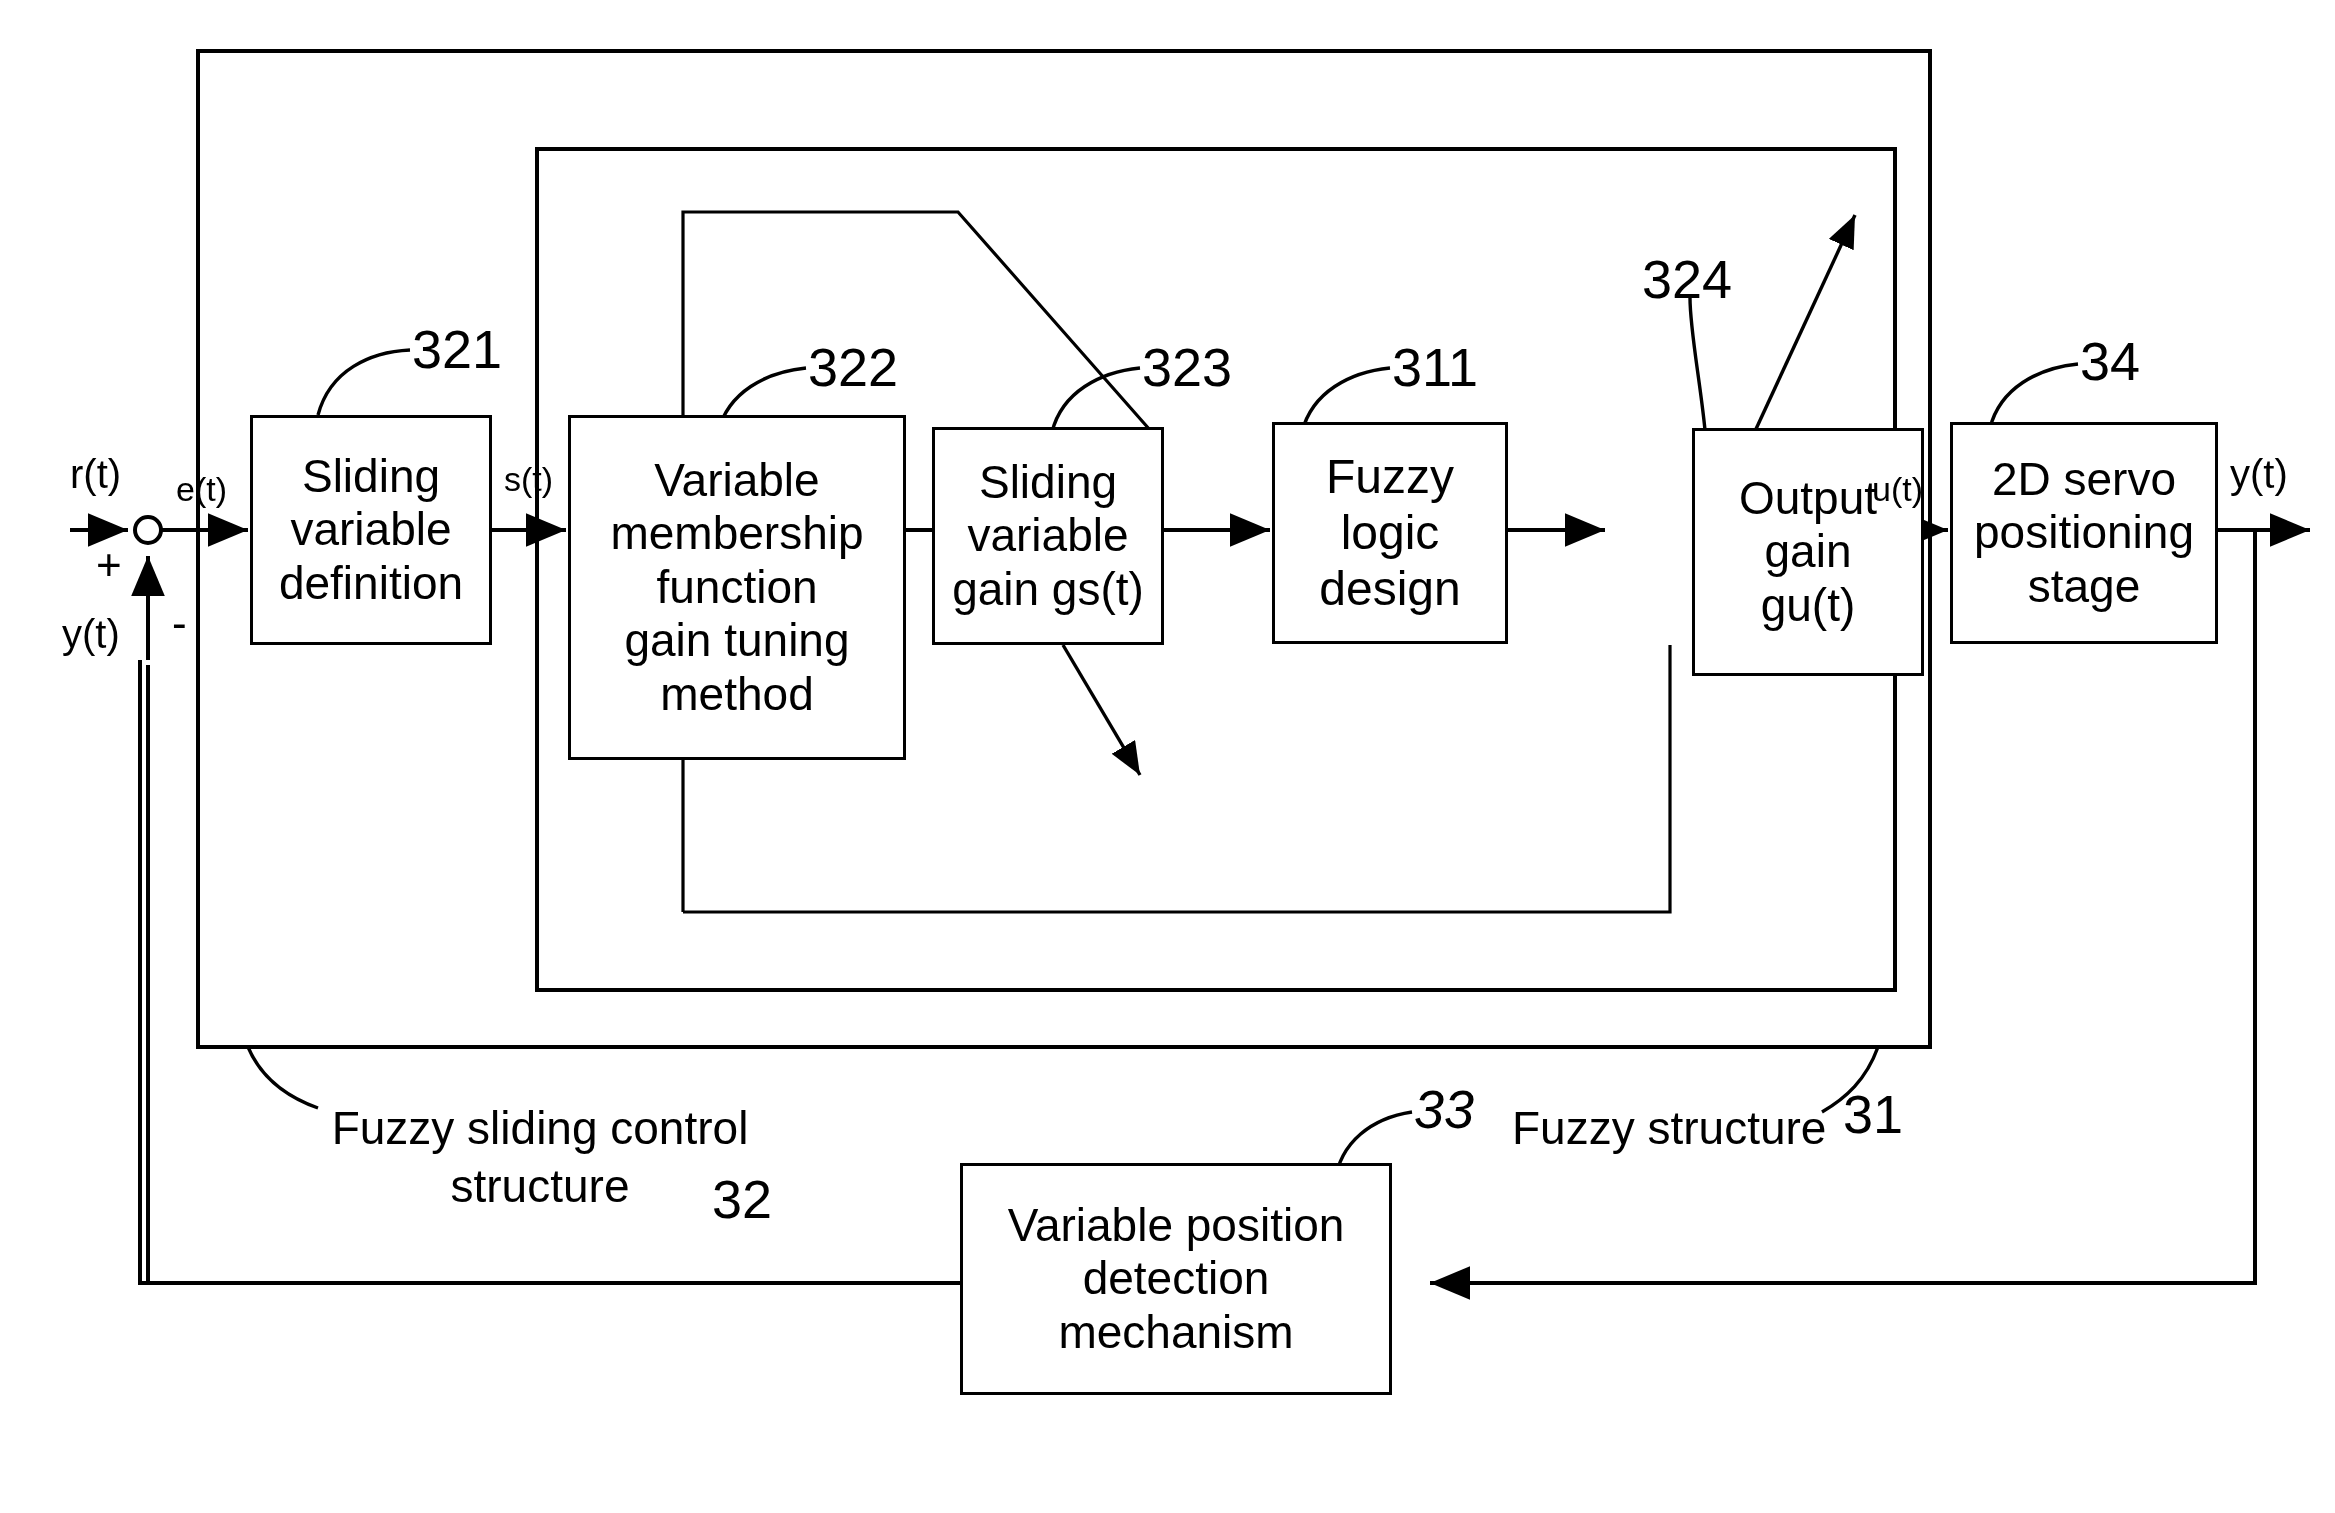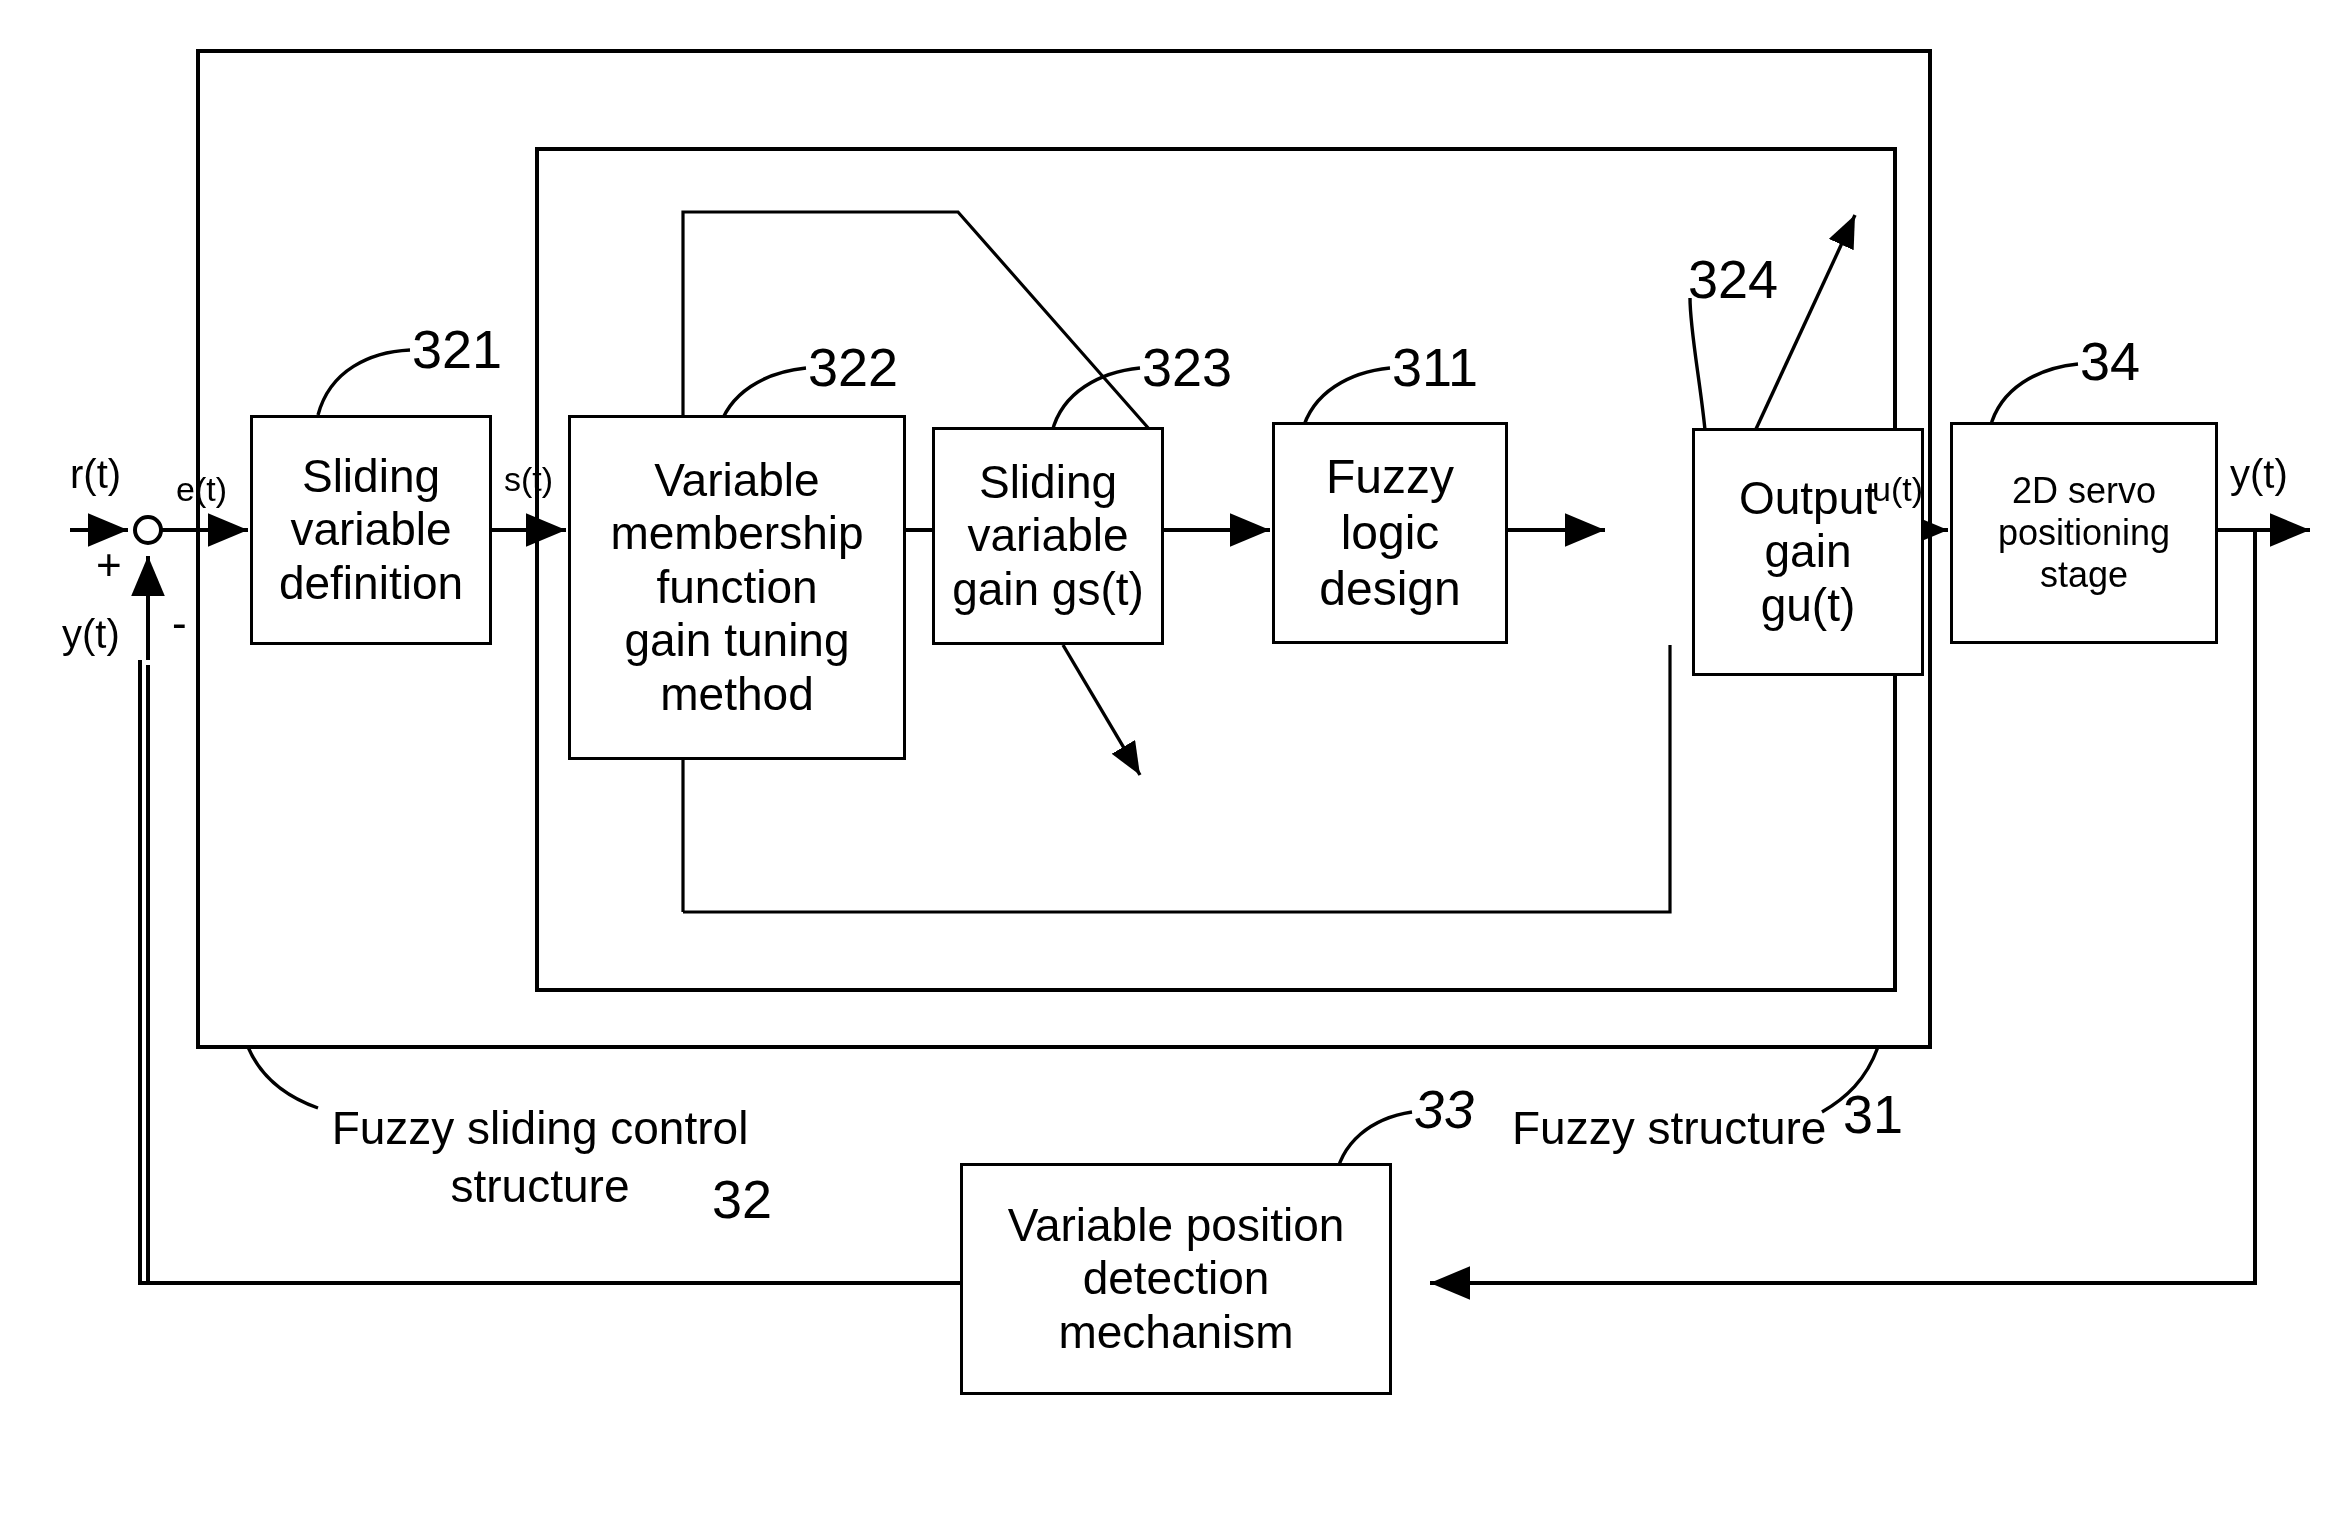--- a/index.html
+++ b/index.html
@@ -118,37 +118,37 @@
 logic
 design</span>
   </div>
 
   <div class="blk" style="left:1692px;top:428px;width:232px;height:248px;font-size:46px;">
     <span>Output
 gain
 gu(t)</span>
   </div>
 
-  <div class="blk" style="left:1950px;top:422px;width:268px;height:222px;font-size:36px;">
+  <div class="blk" style="left:1950px;top:422px;width:268px;height:222px;font-size:46px;">
     <span>2D servo
 positioning
 stage</span>
   </div>
 
   <div class="blk" style="left:960px;top:1163px;width:432px;height:232px;font-size:46px;">
     <span>Variable position
 detection
 mechanism</span>
   </div>
 
   <div class="refnum" style="left:412px;top:318px;">321</div>
   <div class="refnum" style="left:808px;top:336px;">322</div>
   <div class="refnum" style="left:1142px;top:336px;">323</div>
   <div class="refnum" style="left:1392px;top:336px;">311</div>
-  <div class="refnum" style="left:1642px;top:248px;margin-left:46px;">324</div>
+  <div class="refnum" style="left:1642px;top:248px;">324</div>
   <div class="refnum" style="left:2080px;top:330px;">34</div>
   <div class="refnum" style="left:1414px;top:1078px;font-style:italic;">33</div>
   <div class="refnum" style="left:712px;top:1168px;">32</div>
   <div class="refnum" style="left:1843px;top:1083px;">31</div>
 
   <div class="sig" style="left:70px;top:452px;">r(t)</div>
   <div class="sigsm" style="left:176px;top:470px;">e(t)</div>
   <div class="sigsm" style="left:504px;top:460px;">s(t)</div>
   <div class="sigsm" style="left:1872px;top:470px;">u(t)</div>
   <div class="sig" style="left:2230px;top:452px;">y(t)</div>

